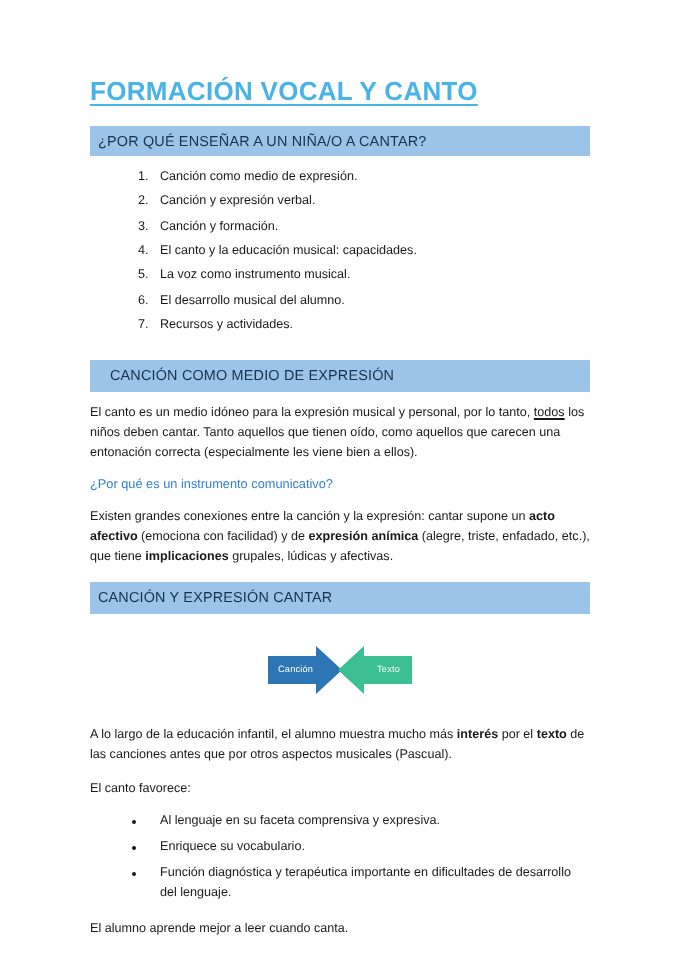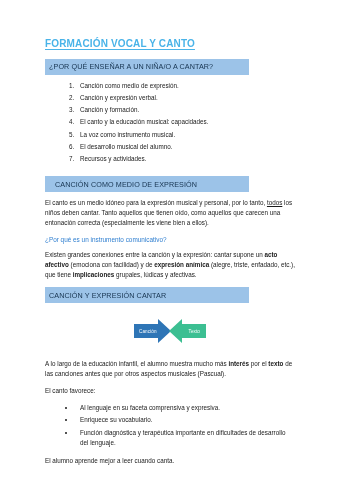--- a/index.html
+++ b/index.html
@@ -19,39 +19,39 @@
     position: relative;
     width: 339px;
     height: 480px;
     background: #ffffff;
     box-sizing: border-box;
     padding: 38px 44px 0 45px;
   }
 
   
   .doc-title {
-    font-size: 10px;
+    font-size: 13px;
     letter-spacing: 0.15px;
     color: #49b3e8;
     text-decoration: underline;
     text-underline-offset: 1.5px;
     margin: 0 0 9px 0;
     line-height: 1.2;
     white-space: nowrap;
   }
 
   
   .banner {
     background: #9cc3e8;
     color: #16334f;
     font-size: 7.2px;
     letter-spacing: 0.1px;
     line-height: 1.25;
     padding: 3.2px 4px 3.4px 4px;
-    width: 204px;
+    width: 250px;
     box-sizing: border-box;
     white-space: nowrap;
   }
   .banner-1 { margin: 0 0 5px 0; }
   .banner-2 { margin: 0 0 6px 0; padding-left: 10px; }
   .banner-3 { margin: 0 0 6px 0; }
 
   
   .sub-q {
     font-size: 6.4px;

